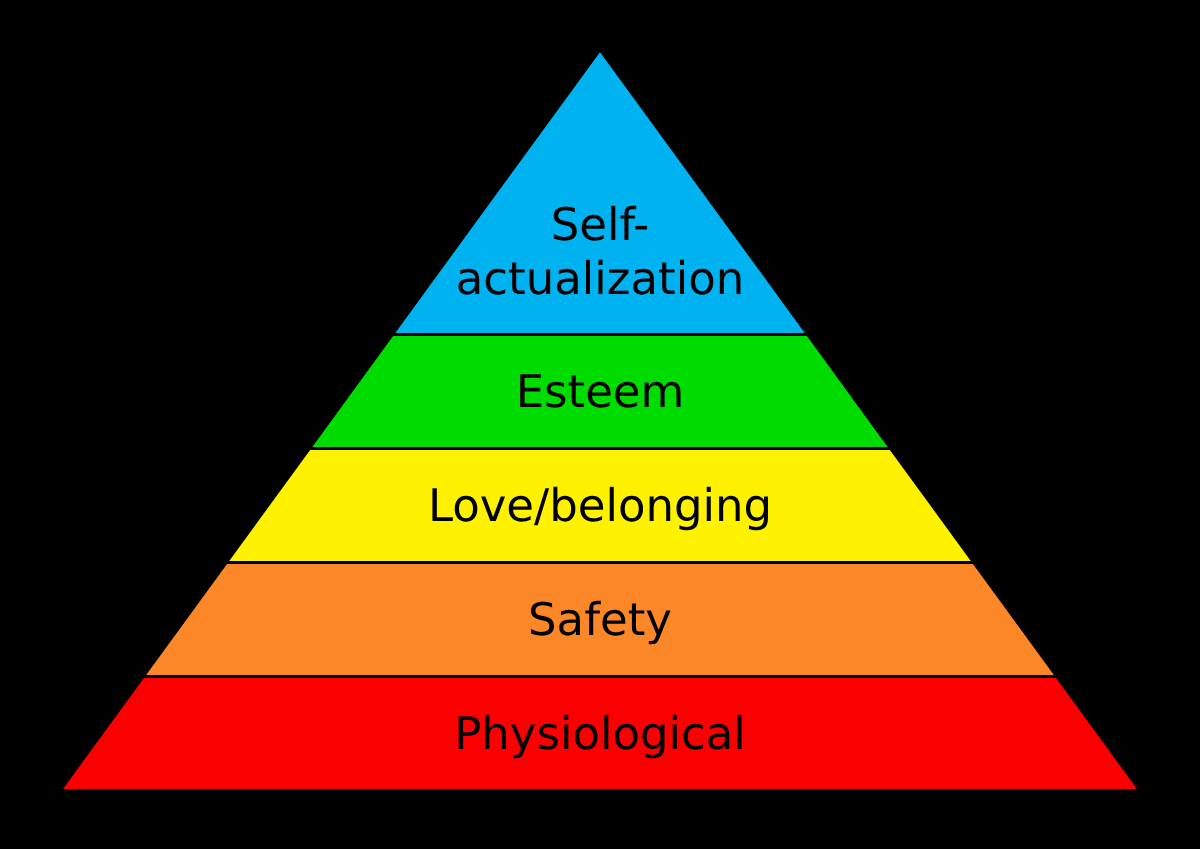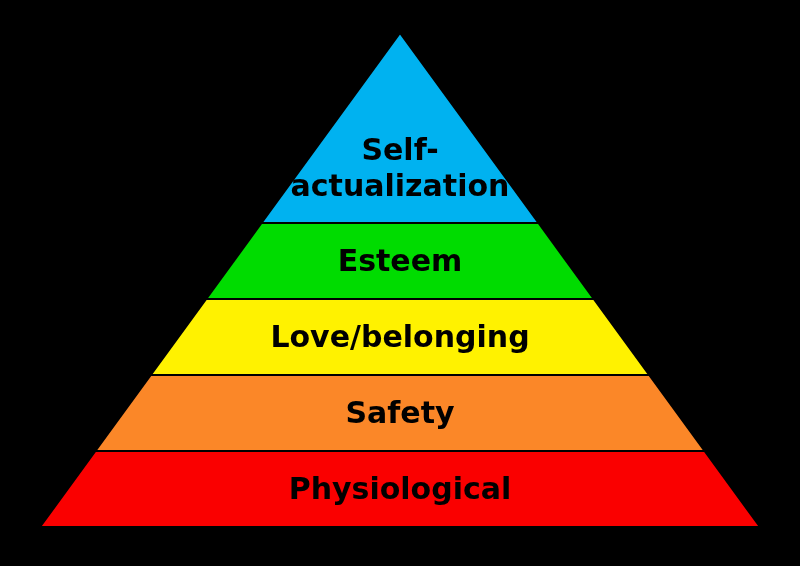--- a/index.html
+++ b/index.html
@@ -8,21 +8,20 @@
     width: 800px;
     height: 566px;
     background: #000000;
     overflow: hidden;
   }
   .stage {
     position: relative;
     width: 800px;
     height: 566px;
     background: #000000;
-    font-weight: bold;
   }
   svg.pyramid-svg {
     display: block;
     width: 800px;
     height: 566px;
   }
   svg.pyramid-svg text {
     font-family: "DejaVu Sans", "Liberation Sans", sans-serif;
     font-size: 30px;
     text-anchor: middle;

